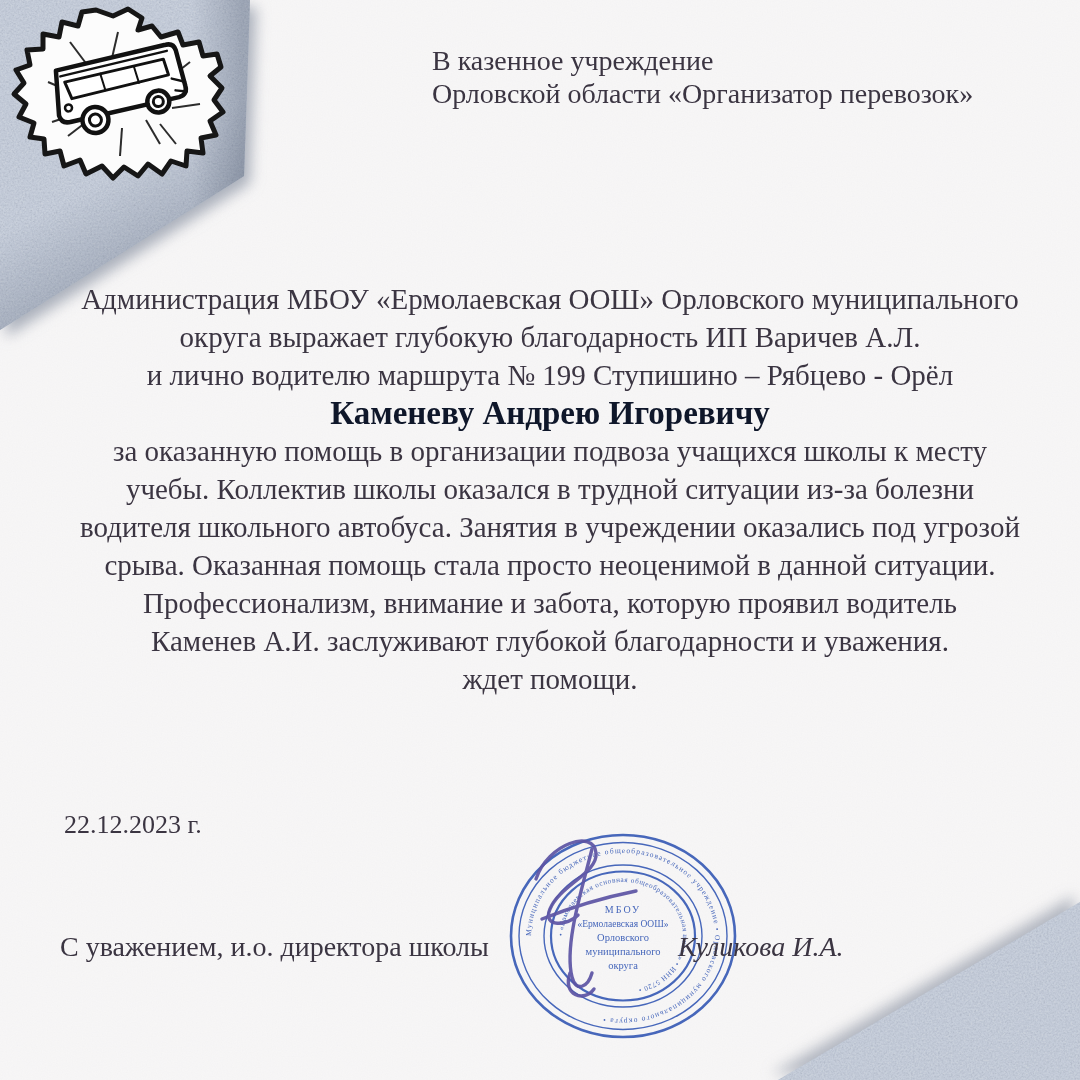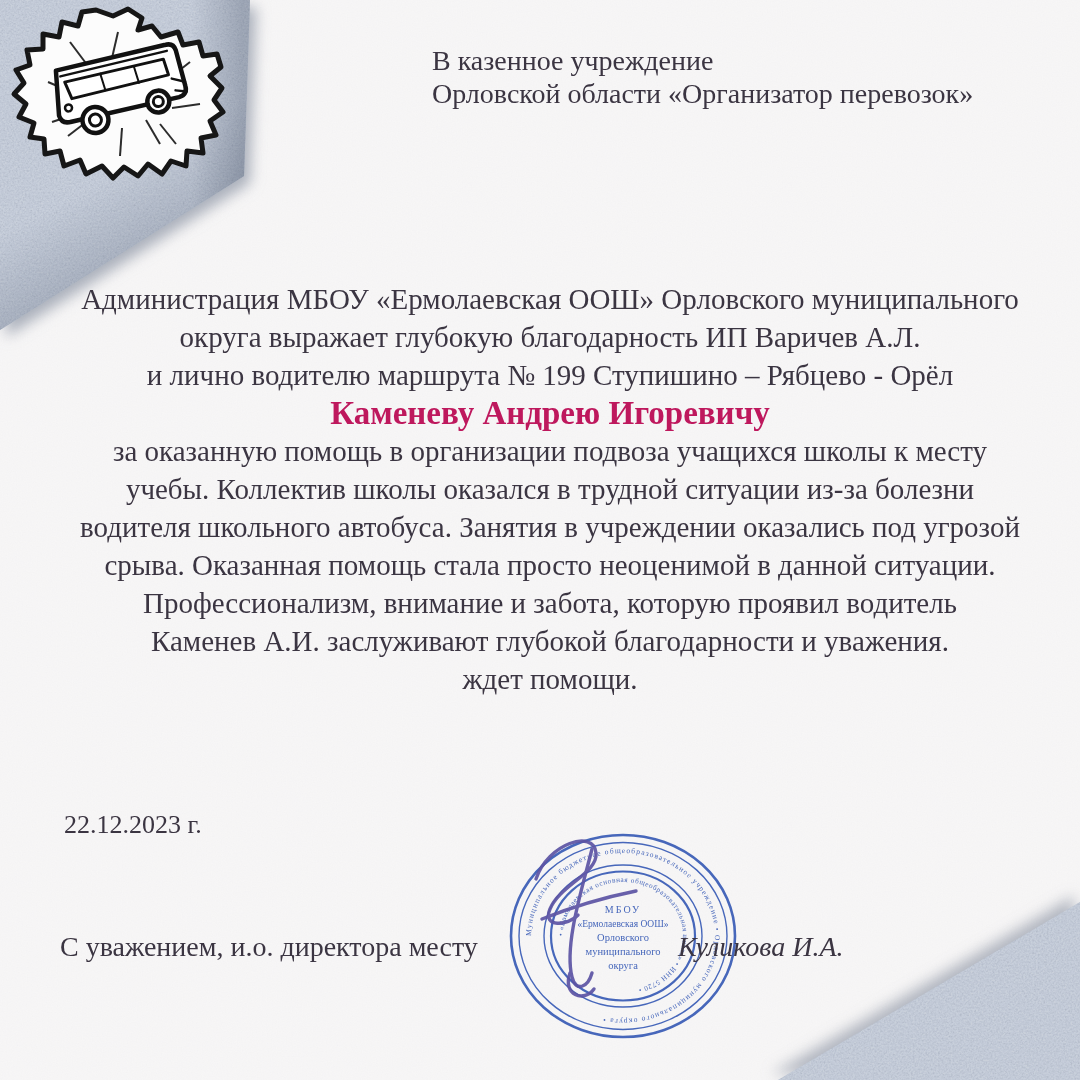--- a/index.html
+++ b/index.html
@@ -29,21 +29,21 @@
   }
   .corner-br .shade{
     position:absolute;inset:0;
     background:linear-gradient(150deg,rgba(46,58,80,.5) 0%,rgba(52,64,86,.16) 20%,rgba(0,0,0,0) 48%);
   }
   .corner svg,.corner-tl svg,.corner-br svg{position:absolute;inset:0;}
   .logo{position:absolute;left:10px;top:4px;width:218px;height:178px;z-index:3;}
   .addressee{position:absolute;left:432px;top:44px;font-size:28px;line-height:33px;z-index:5;white-space:nowrap;}
   .letter-body{position:absolute;left:60px;top:280px;width:980px;text-align:center;font-size:29px;line-height:38px;z-index:5;}
   .letter-body .line{white-space:nowrap;}
-  .letter-body .name{font-size:33px;font-weight:bold;color:#be185d;}
+  .letter-body .name{font-size:33px;font-weight:bold;color:#0f172a;}
   .date-line{position:absolute;left:64px;top:810px;font-size:26px;z-index:5;white-space:nowrap;}
   .signoff{position:absolute;left:60px;top:931px;font-size:28px;z-index:5;white-space:nowrap;}
   .signer{position:absolute;left:678px;top:931px;font-size:28px;z-index:5;white-space:nowrap;font-style:italic;}
   .stamp{position:absolute;left:502px;top:827px;width:242px;height:218px;z-index:4;
     mix-blend-mode:multiply;filter:blur(.4px);opacity:.95;}
 </style>
 </head>
 <body>
 
 <div class="canvas">
@@ -141,21 +141,21 @@
     <div class="line">учебы. Коллектив школы оказался в трудной ситуации из-за болезни</div>
     <div class="line">водителя школьного автобуса. Занятия в учреждении оказались под угрозой</div>
     <div class="line">срыва. Оказанная помощь стала просто неоценимой в данной ситуации.</div>
     <div class="line">Профессионализм, внимание и забота, которую проявил водитель</div>
     <div class="line">Каменев А.И. заслуживают глубокой благодарности и уважения.</div>
     <div class="line">ждет помощи.</div>
   </div>
 
   <div class="date-line">22.12.2023 г.</div>
 
-  <div class="signoff">С уважением, и.о. директора месту</div>
+  <div class="signoff">С уважением, и.о. директора школы</div>
   <div class="signer">Куликова И.А.</div>
 
   <svg class="stamp" viewBox="0 0 242 218">
     <defs>
       <path id="arcO" d="M121,109 m-92,0 a92,83 0 1,1 184,0 a92,83 0 1,1 -184,0"></path>
       <path id="arcI" d="M121,109 m-60,0 a60,54 0 1,1 120,0 a60,54 0 1,1 -120,0"></path>
     </defs>
     <g fill="none" stroke="#3f63bf">
       <ellipse cx="121" cy="109" rx="112" ry="101" stroke-width="2.6"></ellipse>
       <ellipse cx="121" cy="109" rx="104" ry="93.5" stroke-width="1.4"></ellipse>

